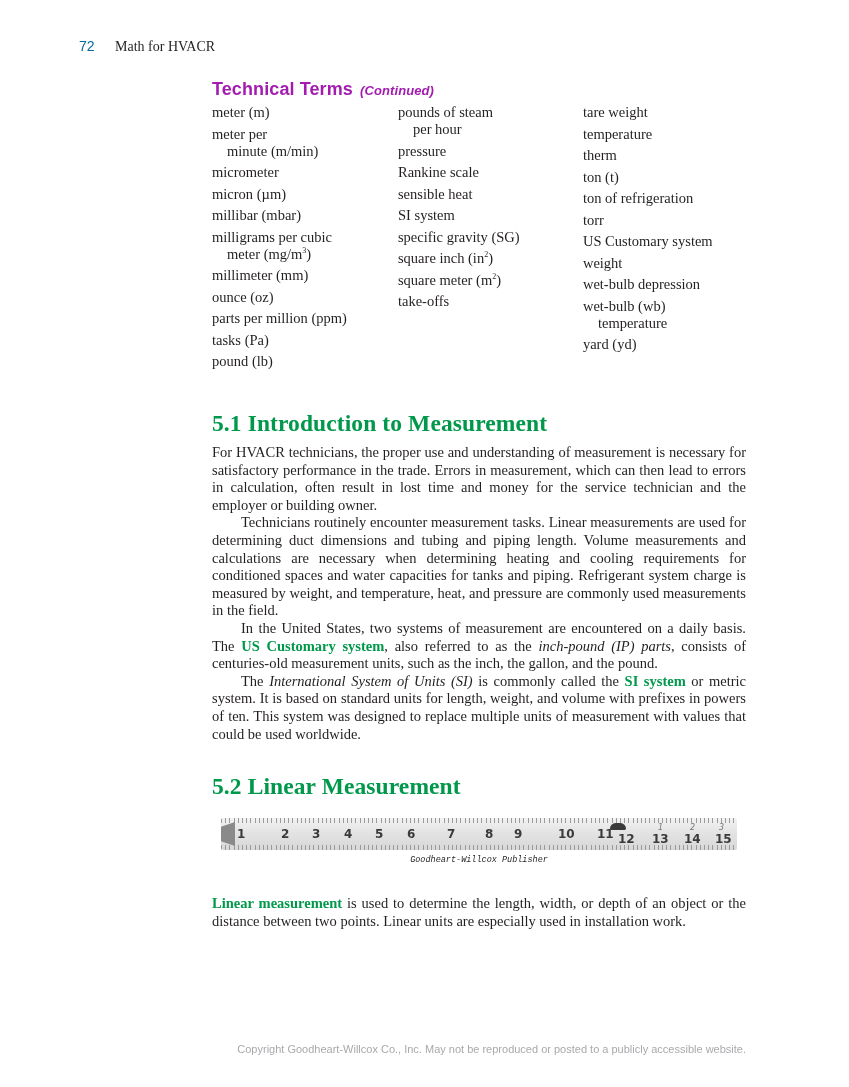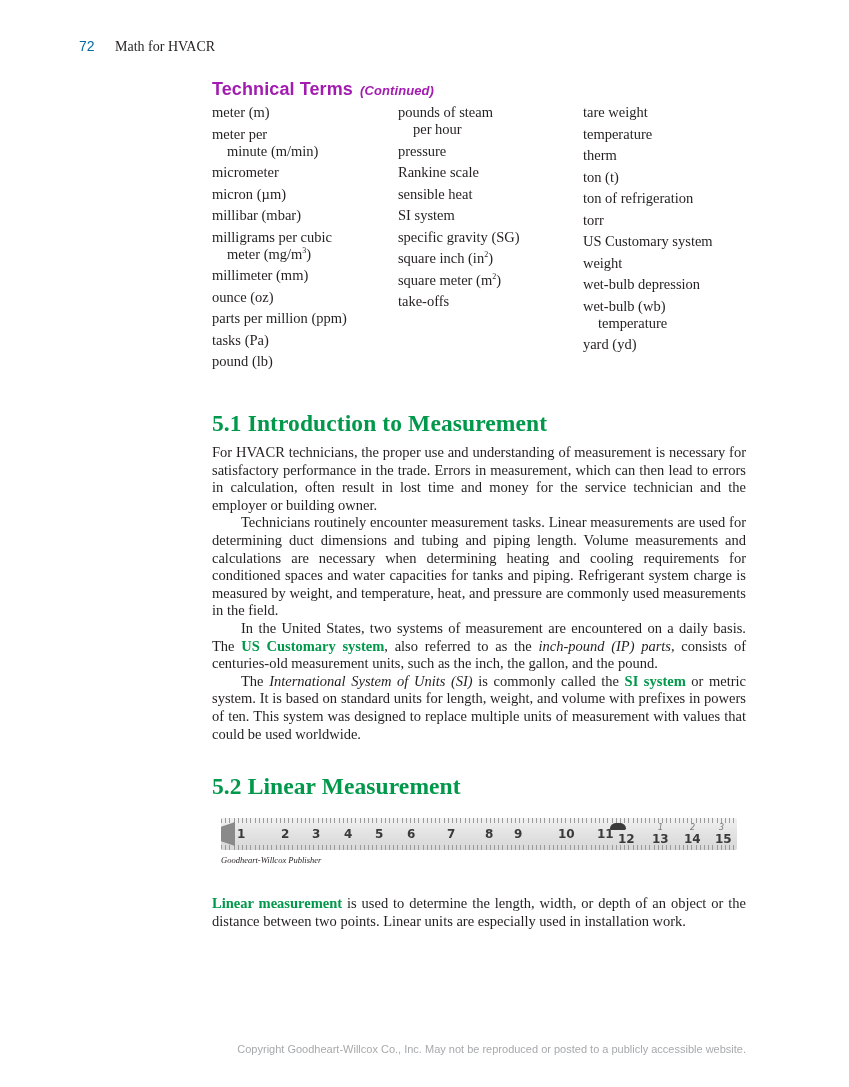--- a/index.html
+++ b/index.html
@@ -32,21 +32,21 @@
     .ruler { position: relative; height: 32px; background: linear-gradient(#f2f2f2, #e2e2e2 50%, #d8d8d8); border-radius: 2px; overflow: hidden; }
     .ruler .ticks-top, .ruler .ticks-bot { position: absolute; left: 0; right: 0; height: 5px;
       background-image: repeating-linear-gradient(90deg, #9a9a9a 0 1px, transparent 1px 4.2px); }
     .ruler .ticks-top { top: 0; }
     .ruler .ticks-bot { bottom: 0; }
     .ruler .hook { position: absolute; left: 0; top: 4px; width: 14px; height: 24px; background: #8a8a8a; clip-path: polygon(0 20%, 100% 0, 100% 100%, 0 80%); }
     .ruler .num { position: absolute; top: 9px; font-family: "DejaVu Sans", sans-serif; font-weight: bold; font-size: 12px; color: #3a3a3a; }
     .ruler .num.low { top: 14px; }
     .ruler .small { position: absolute; top: 5px; font-family: "DejaVu Sans", sans-serif; font-size: 8px; color: #777; font-style: italic; }
     .ruler .stud { position: absolute; left: 389px; top: 5px; width: 16px; height: 7px; background: #3a3a3a; border-radius: 8px 8px 2px 2px; }
-    .credit { text-align: left; font-family: Liberation Serif, serif; font-style: italic; font-size: 8.5px; color: #231f20; margin-top: 5px; }
+    .credit { text-align: center; font-family: Liberation Mono, monospace; font-style: italic; font-size: 8.5px; color: #231f20; margin-top: 5px; }
 
     .footer { position: absolute; left: 0; right: 103px; top: 1043px; text-align: right; font-family: "Liberation Sans", sans-serif; font-size: 11px; color: #a7a9ac; }
   </style>
 </head>
 <body>
 
 <div class="running-head">
   <span class="page-number">72</span>
   <span class="book-title">Math for HVACR</span>
 </div>

